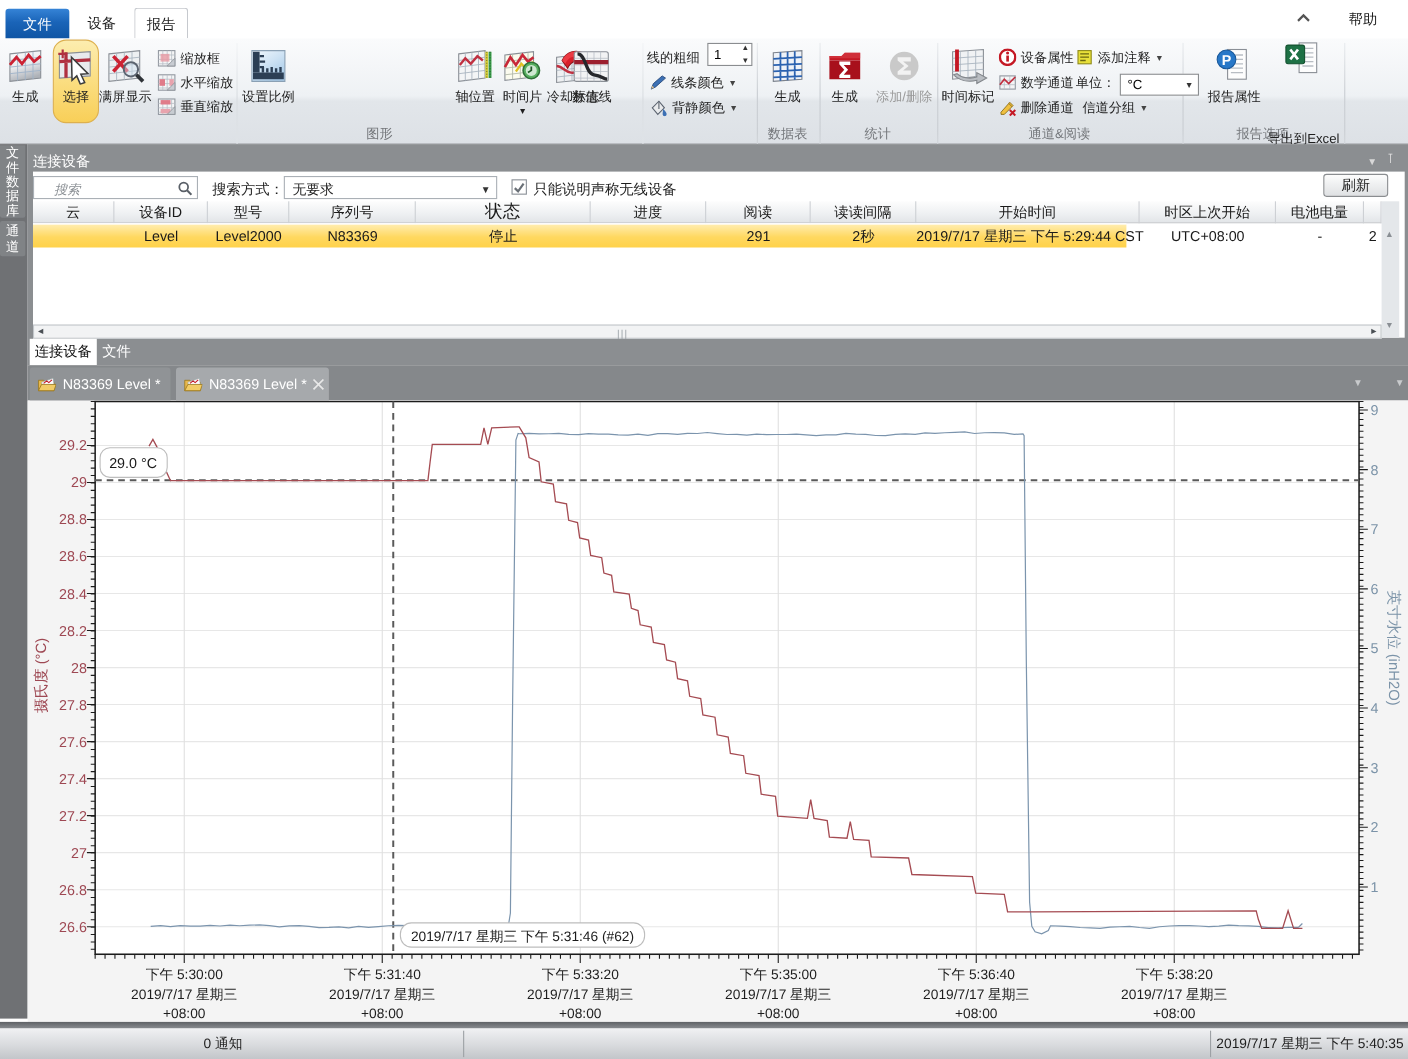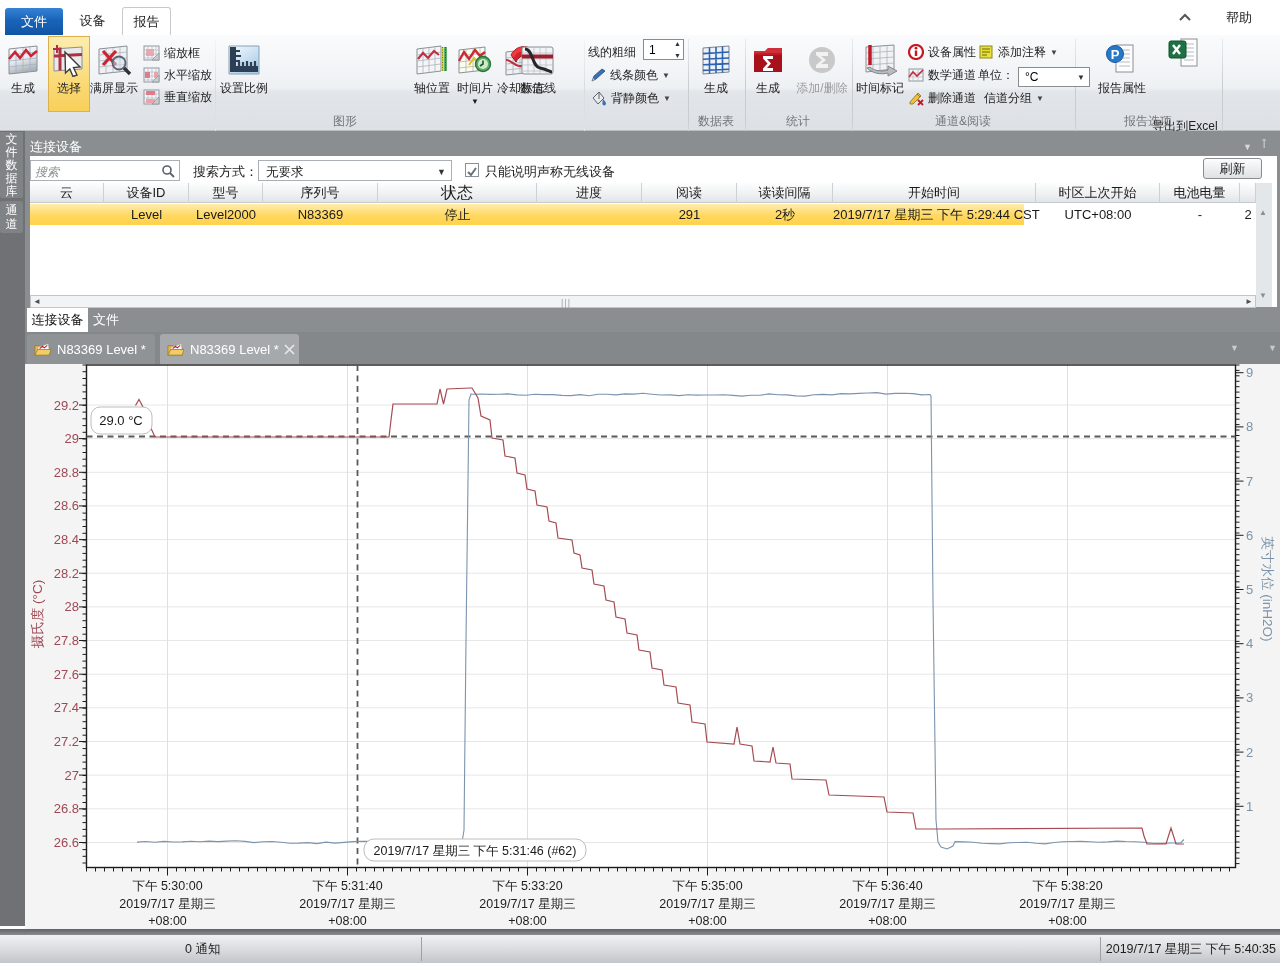--- a/index.html
+++ b/index.html
@@ -59,21 +59,21 @@
               <stop offset="1" stop-color="#aeb2b8"></stop>
             </linearGradient>
           </defs>
 <path d="M3 6 L31 3 L31 28 L3 31 Z" fill="url(#pgc)" stroke="#8a8f96" stroke-width="1"></path>
 <path d="M3 12 L31 9 M3 18 L31 15 M3 24 L31 21 M10 5.4 L10 30.4 M17 4.7 L17 29.7 M24 4 L24 29" stroke="#9fb3c8" stroke-width="0.8"></path>
 <path d="M3 16 L9 9 L14 15 L20 7 L25 13 L31 8" fill="none" stroke="#cc2233" stroke-width="2.6"></path>
         </svg>
       </div>
       <div class="tx" style="color:#1e1e1e">生成</div>
     </div>
-    <div class="bigbtn" style="left:48px;width:42px;background:linear-gradient(#fcedaf,#fbdf85 45%,#f8cf58);border:1px solid #ddb04e;border-radius:0;top:1px;height:76px;">
+    <div class="bigbtn" style="left:48px;width:42px;background:linear-gradient(#fcedaf,#fbdf85 45%,#f8cf58);border:1px solid #ddb04e;border-radius:12px;top:1px;height:76px;">
       <div class="ic">
         <svg width="34" height="34" viewBox="0 0 34 34">
 <path d="M2 6 L30 4 L30 26 L2 28 Z" fill="#e8eaed" stroke="#8a8f96"></path>
 <path d="M8 4.6 L8 27.6 M2 13 L30 11.5" stroke="#b03040" stroke-width="3"></path>
 <path d="M5 2 L5 10 M1 6 L9 6" stroke="#b03040" stroke-width="2"></path>
 <path d="M13 9 L28 24 L21.5 24.5 L25 32 L21 33.5 L17.8 26 L13.5 30 Z" fill="#fff" stroke="#3c3c3c" stroke-width="1.4"></path>
         </svg>
       </div>
       <div class="tx" style="color:#1e1e1e">选择</div>
     </div>
@@ -287,21 +287,21 @@
   </div>
 <div id="panel" class="abs">
     <div class="vsb" style="left:-25px;top:0;width:25px;height:795px;background:#6f7174"></div>
 <div class="vsb abs" style="left:-25px;top:1px;width:23px;height:66px;background:#808386;border-radius:0 0 2px 2px;color:#fff;font-size:12px;text-align:center;line-height:12.9px;padding-top:1px">文<br>件<br>数<br>据<br>库</div>
 <div class="vsb abs" style="left:-25px;top:70px;width:23px;height:32px;background:#808386;border-radius:2px;color:#fff;font-size:12px;text-align:center;line-height:13.5px;padding-top:3px">通<br>道</div>
     <div class="abs" style="left:5px;top:7px;color:#fff;font-size:13px">连接设备</div>
 <div class="abs" style="left:1218px;top:11px;color:#d8d8d8;font-size:9px">▼</div>
 <div class="abs" style="left:1236px;top:6px;color:#e0e0e0;font-size:12px">⊺</div>
     <div class="abs" style="left:5px;top:25px;width:1247px;height:151px;background:#fff">
       <div class="abs" style="left:0px;top:4px;width:150px;height:21px;border:1px solid #aab0b6;background:#fff">
-<span style="position:absolute;left:4px;top:3px;font-size:12px;font-style:italic;color:#8a8f94">搜索</span>
+<span style="position:absolute;left:18px;top:3px;font-size:12px;font-style:italic;color:#8a8f94">搜索</span>
 <svg style="position:absolute;right:4px;top:3px" width="14" height="14">
           <circle cx="6" cy="6" r="4" fill="none" stroke="#5a6068" stroke-width="1.6"></circle>
           <path d="M9 9 L13 13" stroke="#5a6068" stroke-width="1.8"></path>
         </svg>
       </div>
 <div class="abs" style="left:163px;top:7px;font-size:13px;color:#1e1e1e">搜索方式：</div>
 <div class="abs" style="left:228px;top:4px;width:194px;height:21px;border:1px solid #aab0b6;background:#fff">
 <span style="position:absolute;left:7px;top:3px;font-size:12.5px;color:#1e1e1e">无要求</span>
 <span style="position:absolute;right:5px;top:6px;font-size:9px;color:#333">▼</span>
       </div>

